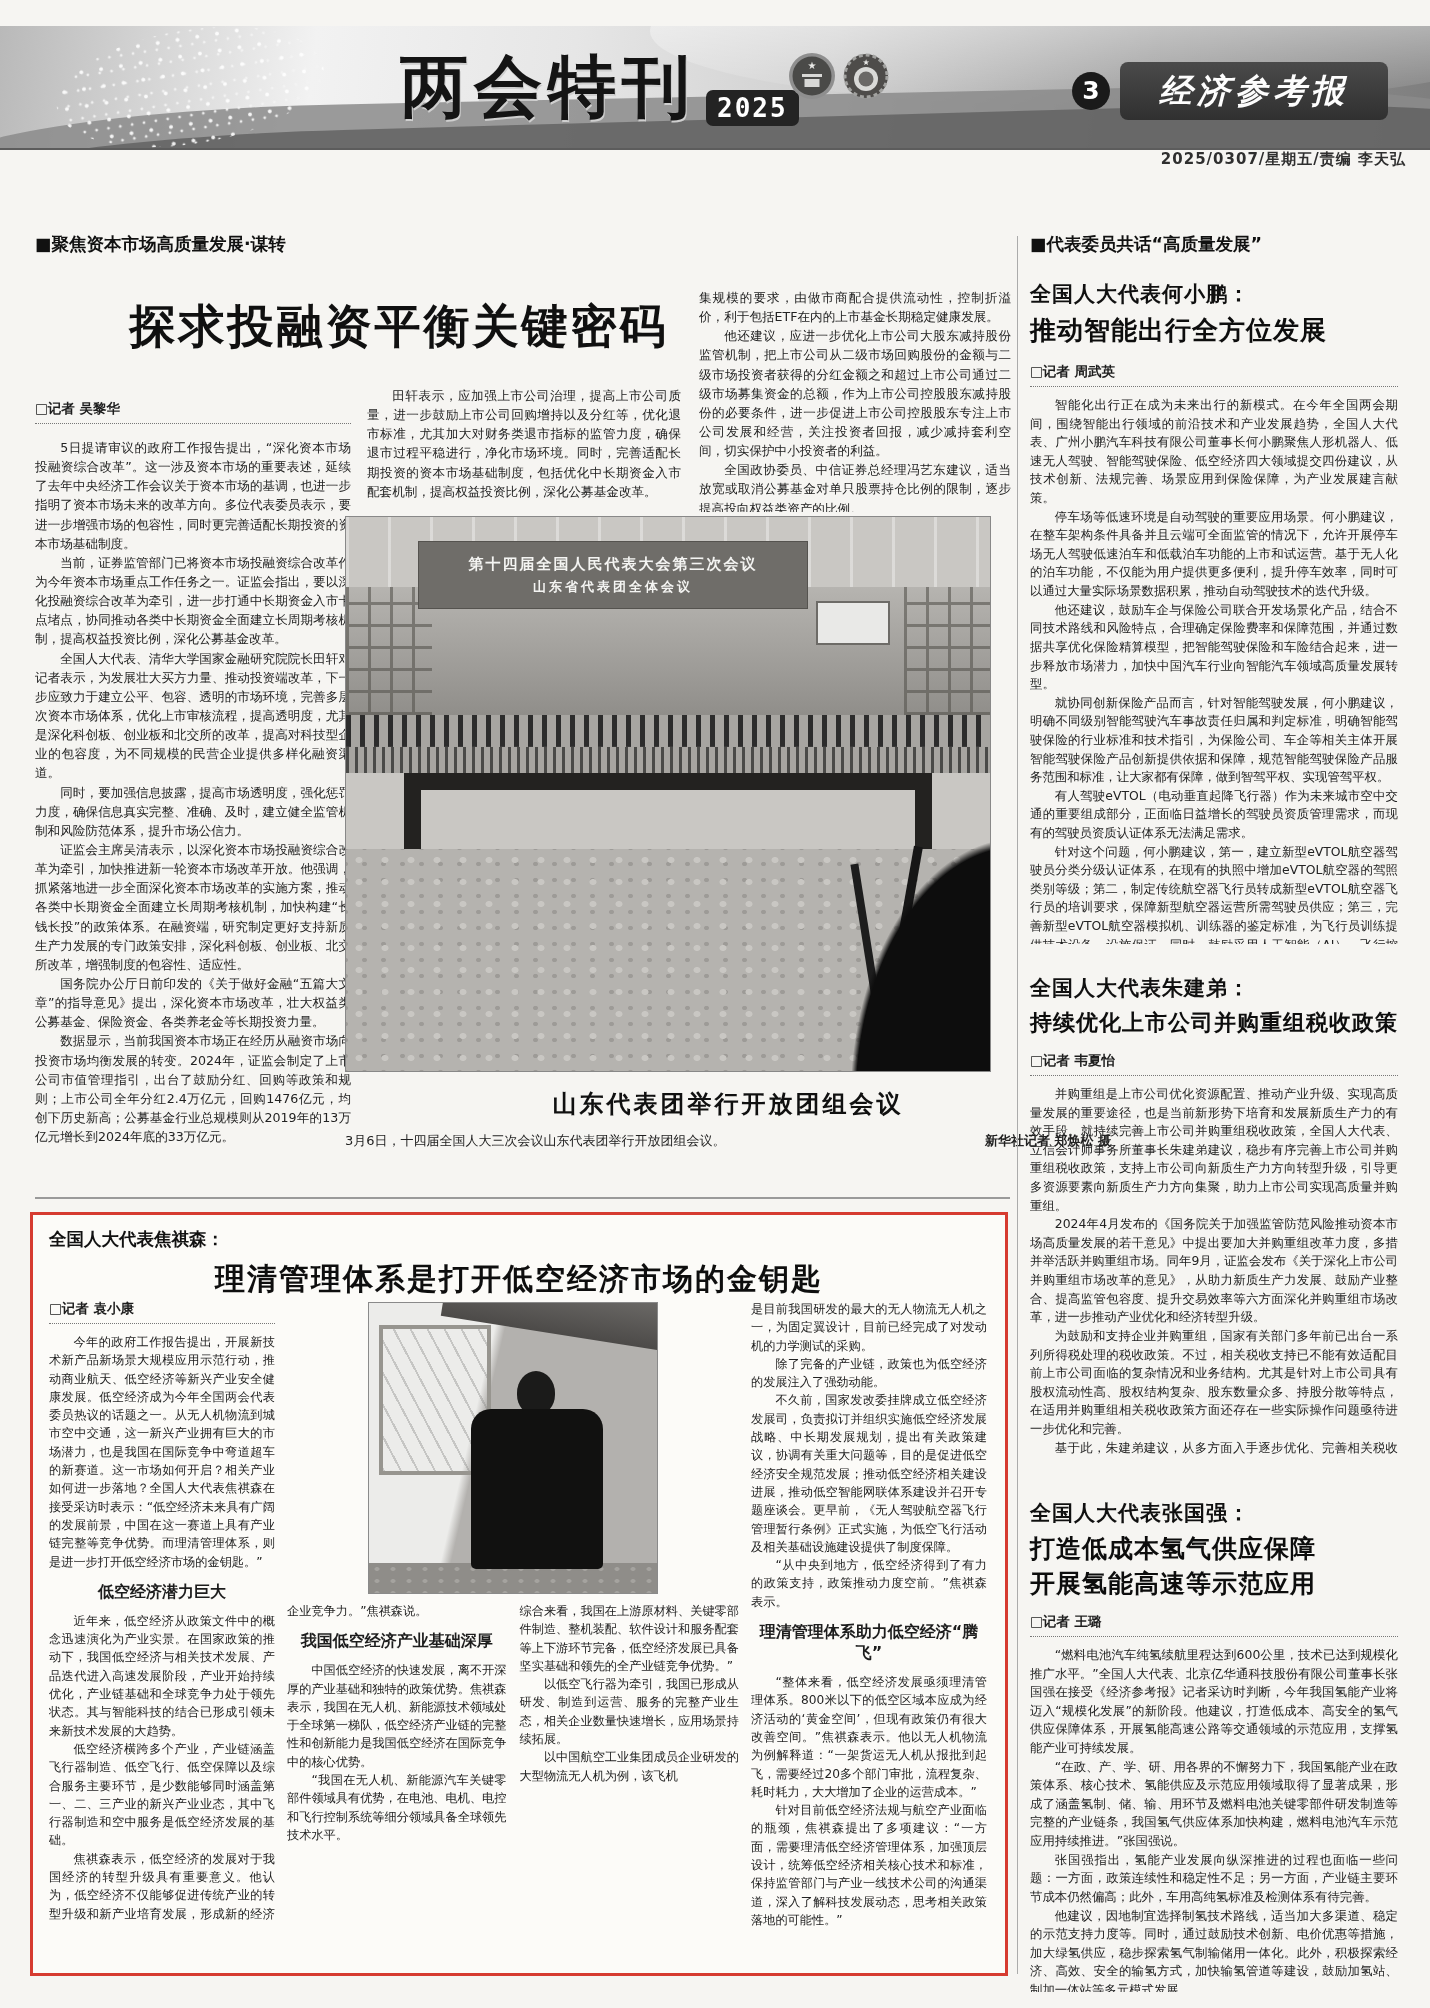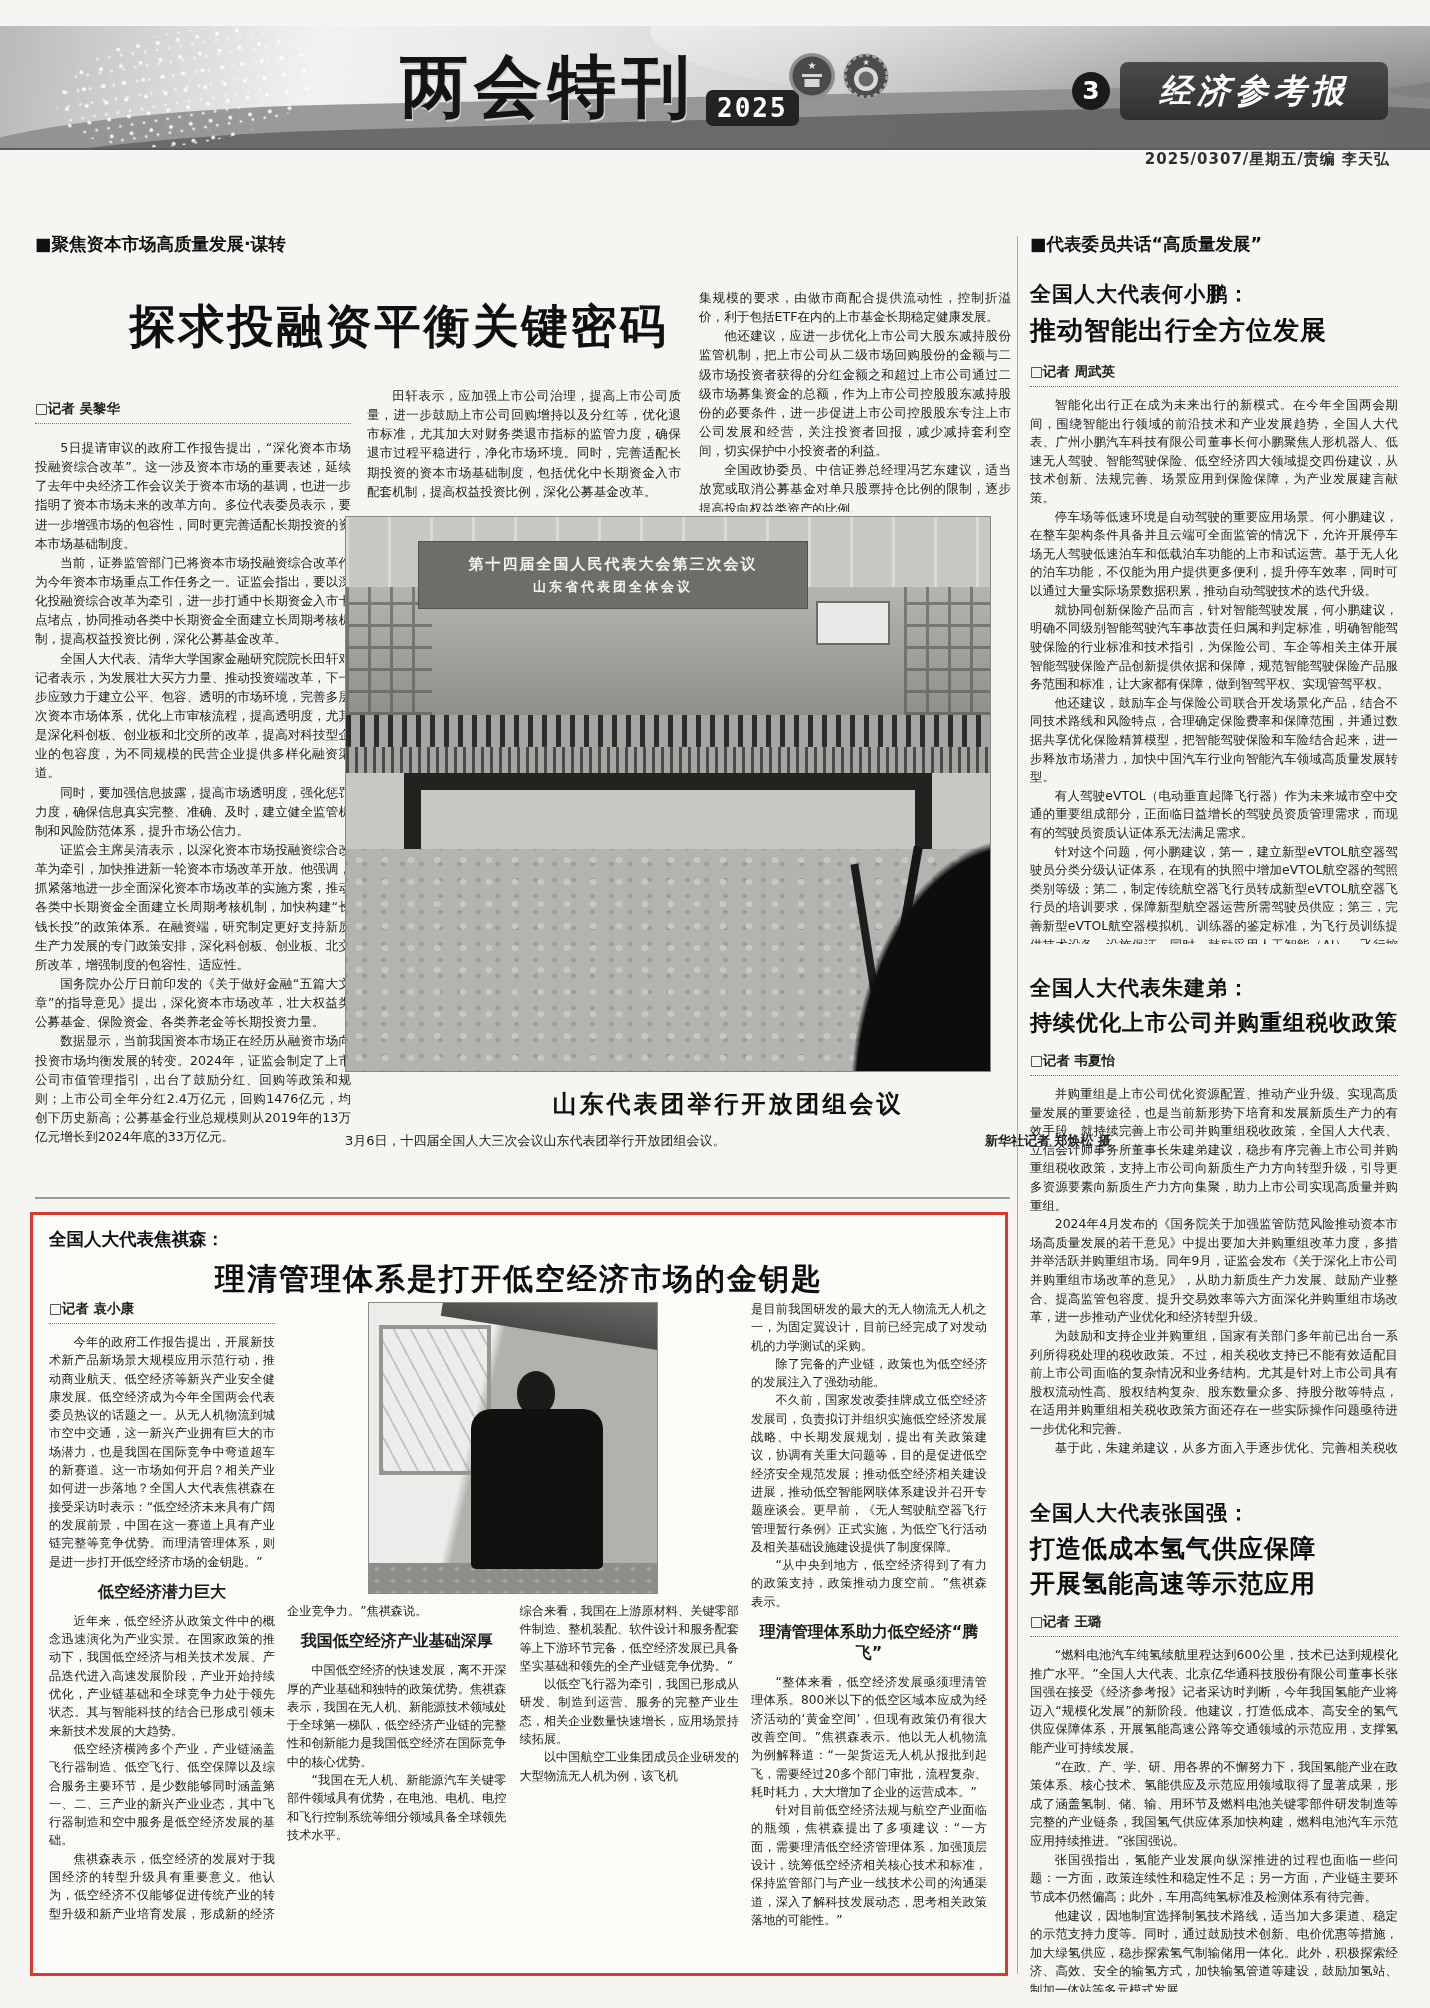--- a/index.html
+++ b/index.html
@@ -22,21 +22,21 @@
   #year-badge{position:absolute;left:706px;top:64px;background:#232323;color:#fff;font-weight:700;font-size:26px;
     padding:3px 11px;border-radius:7px;letter-spacing:2px;font-family:"DejaVu Sans Mono",monospace}
   .emblem{position:absolute;top:26px;width:48px;height:48px}
   #emblem-national{left:788px}
   #emblem-cppcc{left:842px}
   #pageno{position:absolute;left:1072px;top:46px;width:38px;height:38px;border-radius:50%;background:#1a1a1a;color:#fff;
     font-size:25px;font-weight:700;text-align:center;line-height:38px}
   #paper-name{position:absolute;left:1120px;top:36px;width:268px;height:58px;background:linear-gradient(#4a4a4a,#303030);
     border-radius:8px;color:#fdfdfd;display:flex;align-items:center;justify-content:center;
     font-family:"DejaVu Serif","Liberation Serif",serif;font-style:italic;font-weight:700;font-size:33px;letter-spacing:5px}
-  #dateline{position:absolute;right:40px;top:150px;font-size:15px;font-weight:700;color:#2f2f2f;letter-spacing:1px}
+  #dateline{position:absolute;right:24px;top:150px;font-size:15px;font-weight:700;color:#2f2f2f;letter-spacing:1px}
 
   
   .kicker{font-size:17.5px;font-weight:700;color:#111}
   .byline{font-size:13.5px;font-weight:700;border-bottom:1px dotted #777;padding-bottom:5px;margin-bottom:9px}
   .para{margin:0;text-indent:2em;text-align:justify;font-size:12.6px;line-height:1.52;color:#222}
   .para.flush{text-indent:0}
   .subhead{font-weight:700;font-size:16px;text-align:center;margin:11px 0 9px}
 
   
   #kicker-left{position:absolute;left:35px;top:232px}
@@ -192,22 +192,22 @@
 <div id="right-col">
   <div class="kicker">■代表委员共话“高质量发展”</div>
 
   <div style="margin-top:24px">
     <div class="r-name">全国人大代表何小鹏：</div>
     <div class="r-headline" style="font-size:26px;margin-top:5px">推动智能出行全方位发展</div>
     <div class="byline" style="margin-top:15px">□记者 周武英</div>
     <div class="r-body" style="height:548px">
         <p class="para">智能化出行正在成为未来出行的新模式。在今年全国两会期间，围绕智能出行领域的前沿技术和产业发展趋势，全国人大代表、广州小鹏汽车科技有限公司董事长何小鹏聚焦人形机器人、低速无人驾驶、智能驾驶保险、低空经济四大领域提交四份建议，从技术创新、法规完善、场景应用到保险保障，为产业发展建言献策。</p>
         <p class="para">停车场等低速环境是自动驾驶的重要应用场景。何小鹏建议，在整车架构条件具备并且云端可全面监管的情况下，允许开展停车场无人驾驶低速泊车和低载泊车功能的上市和试运营。基于无人化的泊车功能，不仅能为用户提供更多便利，提升停车效率，同时可以通过大量实际场景数据积累，推动自动驾驶技术的迭代升级。</p>
+        <p class="para">他还建议，鼓励车企与保险公司联合开发场景化产品，结合不同技术路线和风险特点，合理确定保险费率和保障范围，并通过数据共享优化保险精算模型，把智能驾驶保险和车险结合起来，进一步释放市场潜力，加快中国汽车行业向智能汽车领域高质量发展转型。</p>
         <p class="para">就协同创新保险产品而言，针对智能驾驶发展，何小鹏建议，明确不同级别智能驾驶汽车事故责任归属和判定标准，明确智能驾驶保险的行业标准和技术指引，为保险公司、车企等相关主体开展智能驾驶保险产品创新提供依据和保障，规范智能驾驶保险产品服务范围和标准，让大家都有保障，做到智驾平权、实现管驾平权。</p>
-        <p class="para">他还建议，鼓励车企与保险公司联合开发场景化产品，结合不同技术路线和风险特点，合理确定保险费率和保障范围，并通过数据共享优化保险精算模型，把智能驾驶保险和车险结合起来，进一步释放市场潜力，加快中国汽车行业向智能汽车领域高质量发展转型。</p>
         <p class="para">有人驾驶eVTOL（电动垂直起降飞行器）作为未来城市空中交通的重要组成部分，正面临日益增长的驾驶员资质管理需求，而现有的驾驶员资质认证体系无法满足需求。</p>
         <p class="para">针对这个问题，何小鹏建议，第一，建立新型eVTOL航空器驾驶员分类分级认证体系，在现有的执照中增加eVTOL航空器的驾照类别等级；第二，制定传统航空器飞行员转成新型eVTOL航空器飞行员的培训要求，保障新型航空器运营所需驾驶员供应；第三，完善新型eVTOL航空器模拟机、训练器的鉴定标准，为飞行员训练提供技术设备、设施保证。同时，鼓励采用人工智能（AI）、飞行控制、仿真等技术提升模拟机的智能化和仿真度水平，缩短驾驶员培训时间、降低培训成本。</p>
       </div>
   </div>
 
   <div style="margin-top:30px">
     <div class="r-name">全国人大代表朱建弟：</div>
     <div class="r-headline" style="font-size:22px;margin-top:6px">持续优化上市公司并购重组税收政策</div>
     <div class="byline" style="margin-top:14px">□记者 韦夏怡</div>
     <div class="r-body" style="height:370px">

